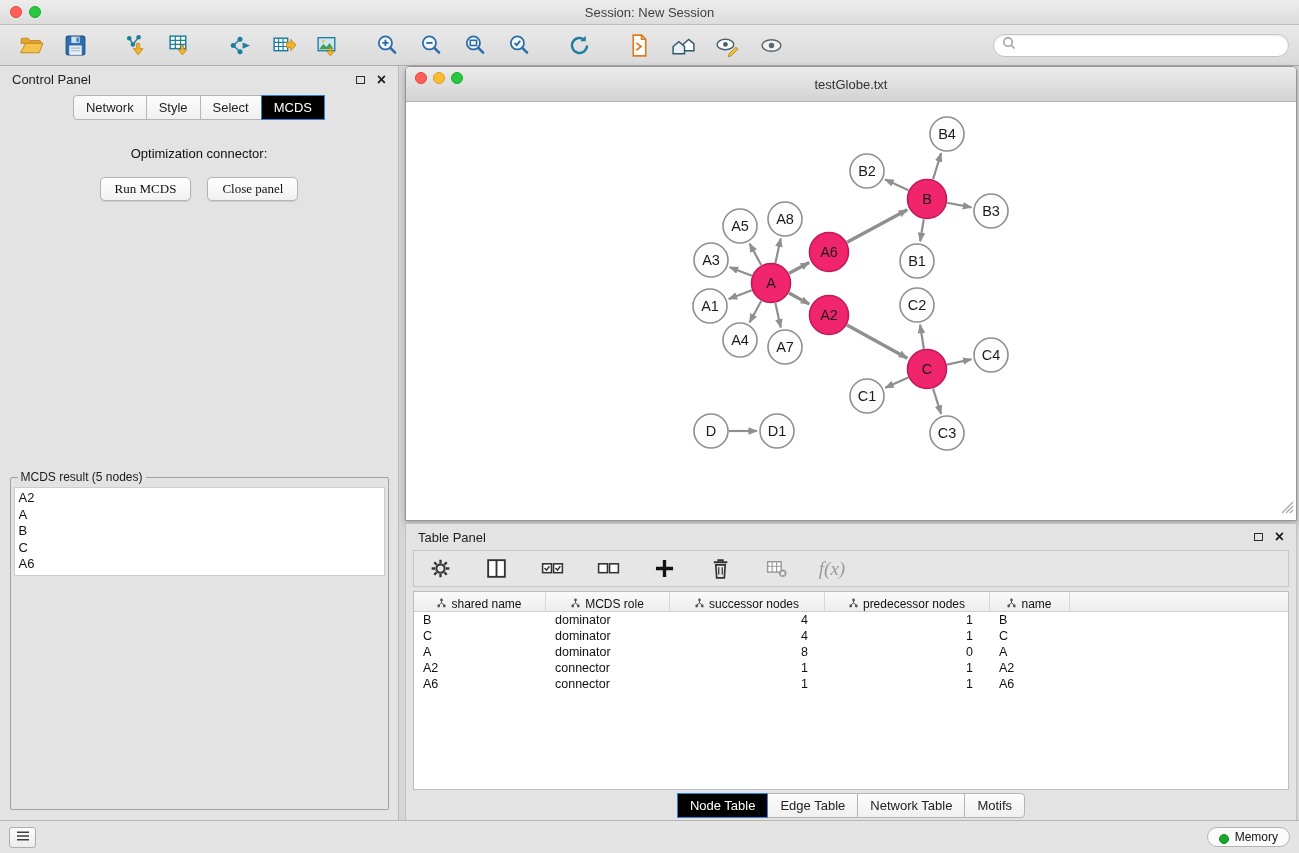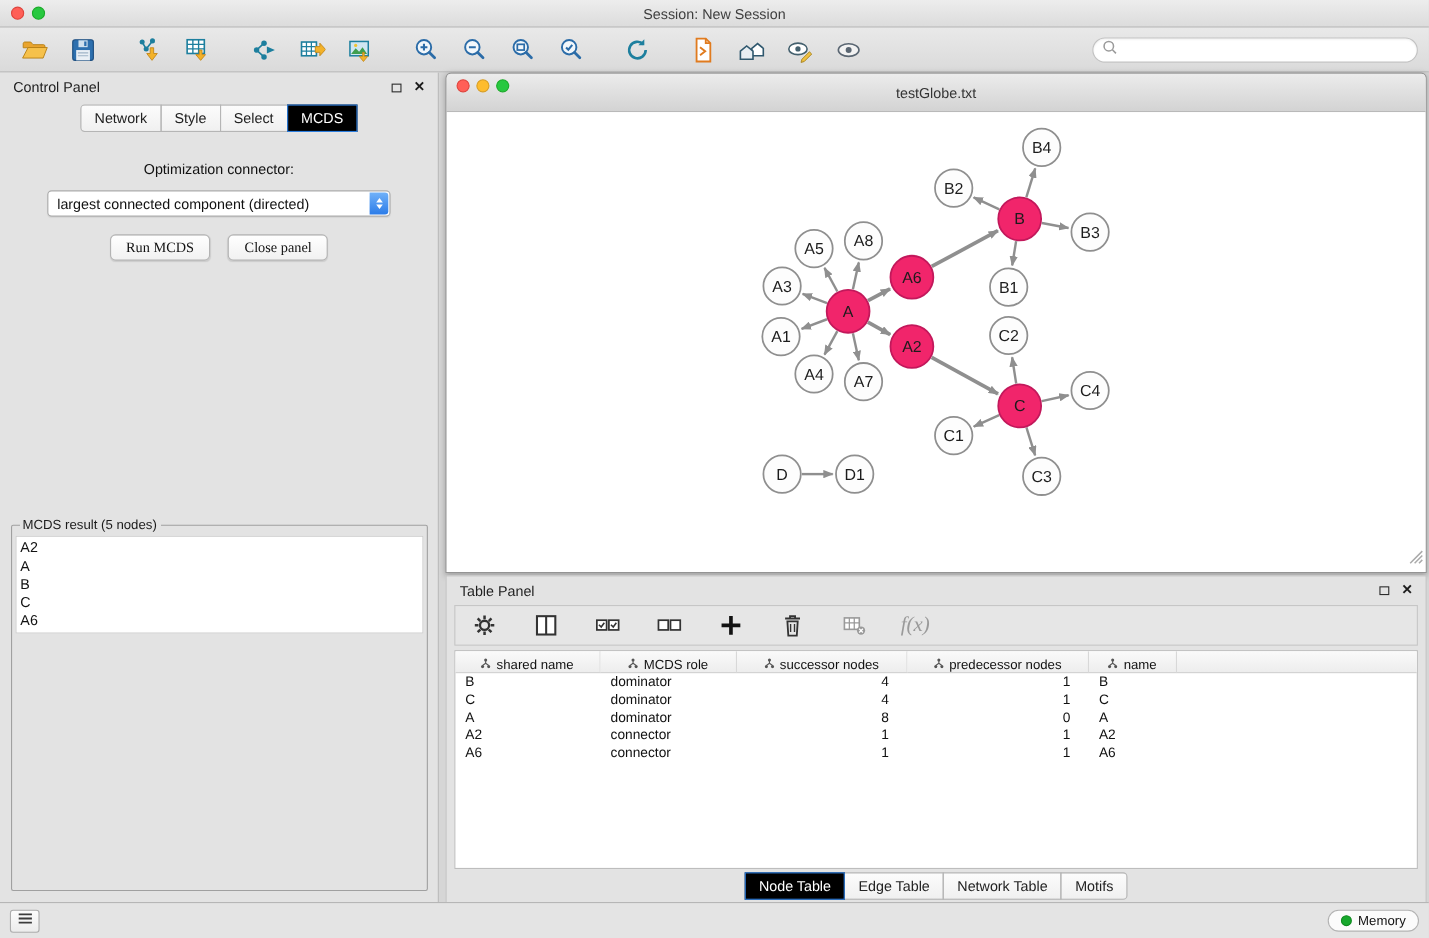--- a/index.html
+++ b/index.html
@@ -71,21 +71,21 @@
   .th{display:flex;align-items:flex-end;justify-content:center;gap:5px;font-size:12px;color:#111;border-right:1px solid #d8d8d8;border-bottom:1px solid #cfcfcf;background:linear-gradient(#fafafa,#ededed);height:20px}
   .th.filler{border-right:none}
   .tr{height:16px}
   .td{font-size:12.5px;color:#111;padding:0 9px;display:flex;align-items:center}
   .td.right{justify-content:flex-end;padding-right:17px}
   .tp-tabs{height:30px}
 
   
   .statusbar{position:absolute;bottom:0;left:0;right:0;height:33px;background:#e4e4e4;border-top:1px solid #b6b6b6;display:flex;align-items:center;padding:0 9px}
   .menu-btn{width:27px;height:21px;border:1px solid #adadad;border-radius:3px;background:linear-gradient(#fdfdfd,#ececec);display:flex;align-items:center;justify-content:center}
-  .memory-btn{margin-left:auto;display:flex;align-items:center;gap:6px;border:1px solid #b3b3b3;border-radius:11px;background:#fbfbfb;padding:2px 11px;font-size:12px;color:#111}
+  .memory-btn{margin-left:auto;display:flex;align-items:flex-end;gap:6px;border:1px solid #b3b3b3;border-radius:11px;background:#fbfbfb;padding:2px 11px;font-size:12px;color:#111}
   .memory-dot{width:10px;height:10px;border-radius:50%;background:#17a82c;border:1px solid #0f8a20}
 </style>
 </head>
 <body>
 
 <div class="app">
 
   <div class="titlebar">
     <div class="traffic">
       <span class="light red"></span>
@@ -249,27 +249,20 @@
         </span>
       </div>
       <div class="cp-tabs">
           <div class="cp-tab">Network</div>
           <div class="cp-tab">Style</div>
           <div class="cp-tab">Select</div>
           <div class="cp-tab selected">MCDS</div>
         </div>
       <div class="cp-content">
         <div class="opt-label">Optimization connector:</div>
-        <div class="dropdown">
-          <span>largest connected component (directed)</span>
-          <span class="spin">
-              <span class="up"></span>
-              <span class="down"></span>
-            </span>
-        </div>
         <div class="btn-row">
           <button class="mac-btn">Run MCDS</button>
           <button class="mac-btn">Close panel</button>
         </div>
         <fieldset class="result-box">
           <legend>MCDS result (5 nodes)</legend>
           <div class="result-list">
               <div class="result-item">A2</div>
               <div class="result-item">A</div>
               <div class="result-item">B</div>

